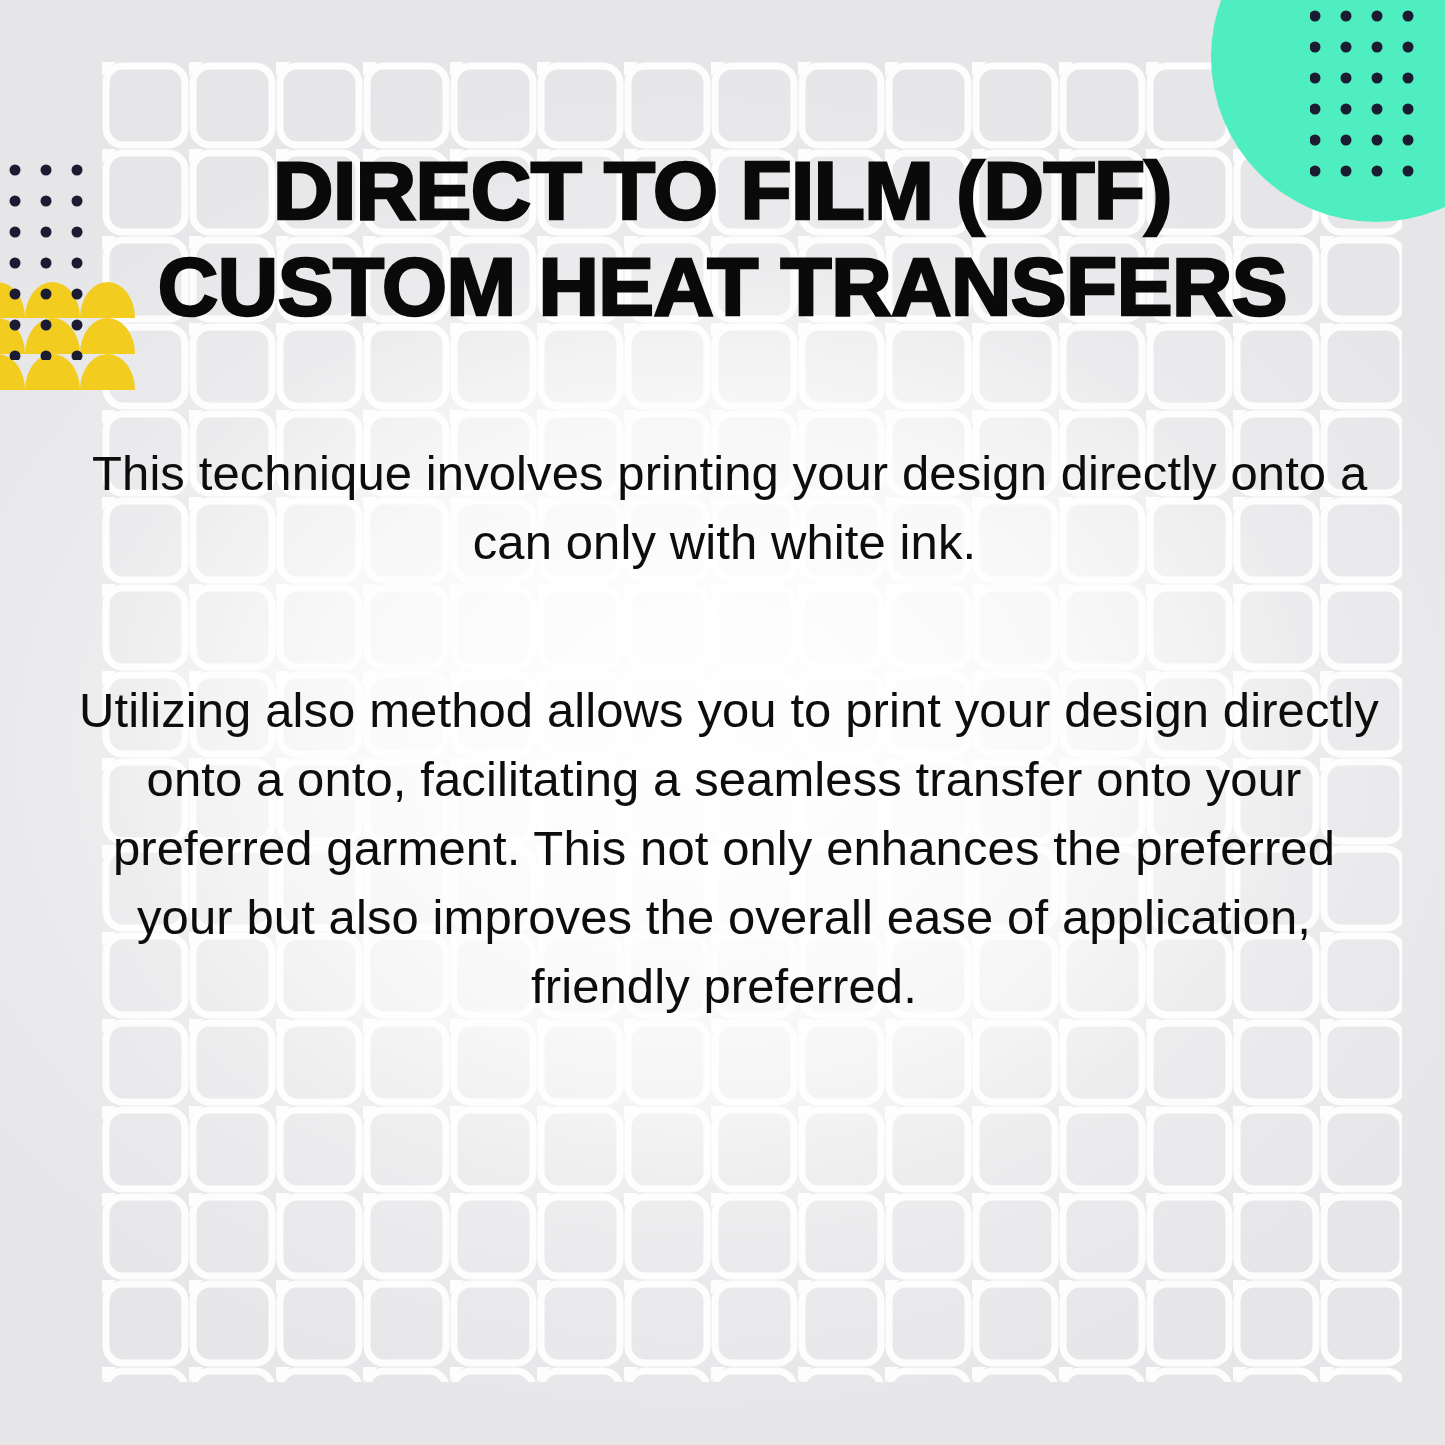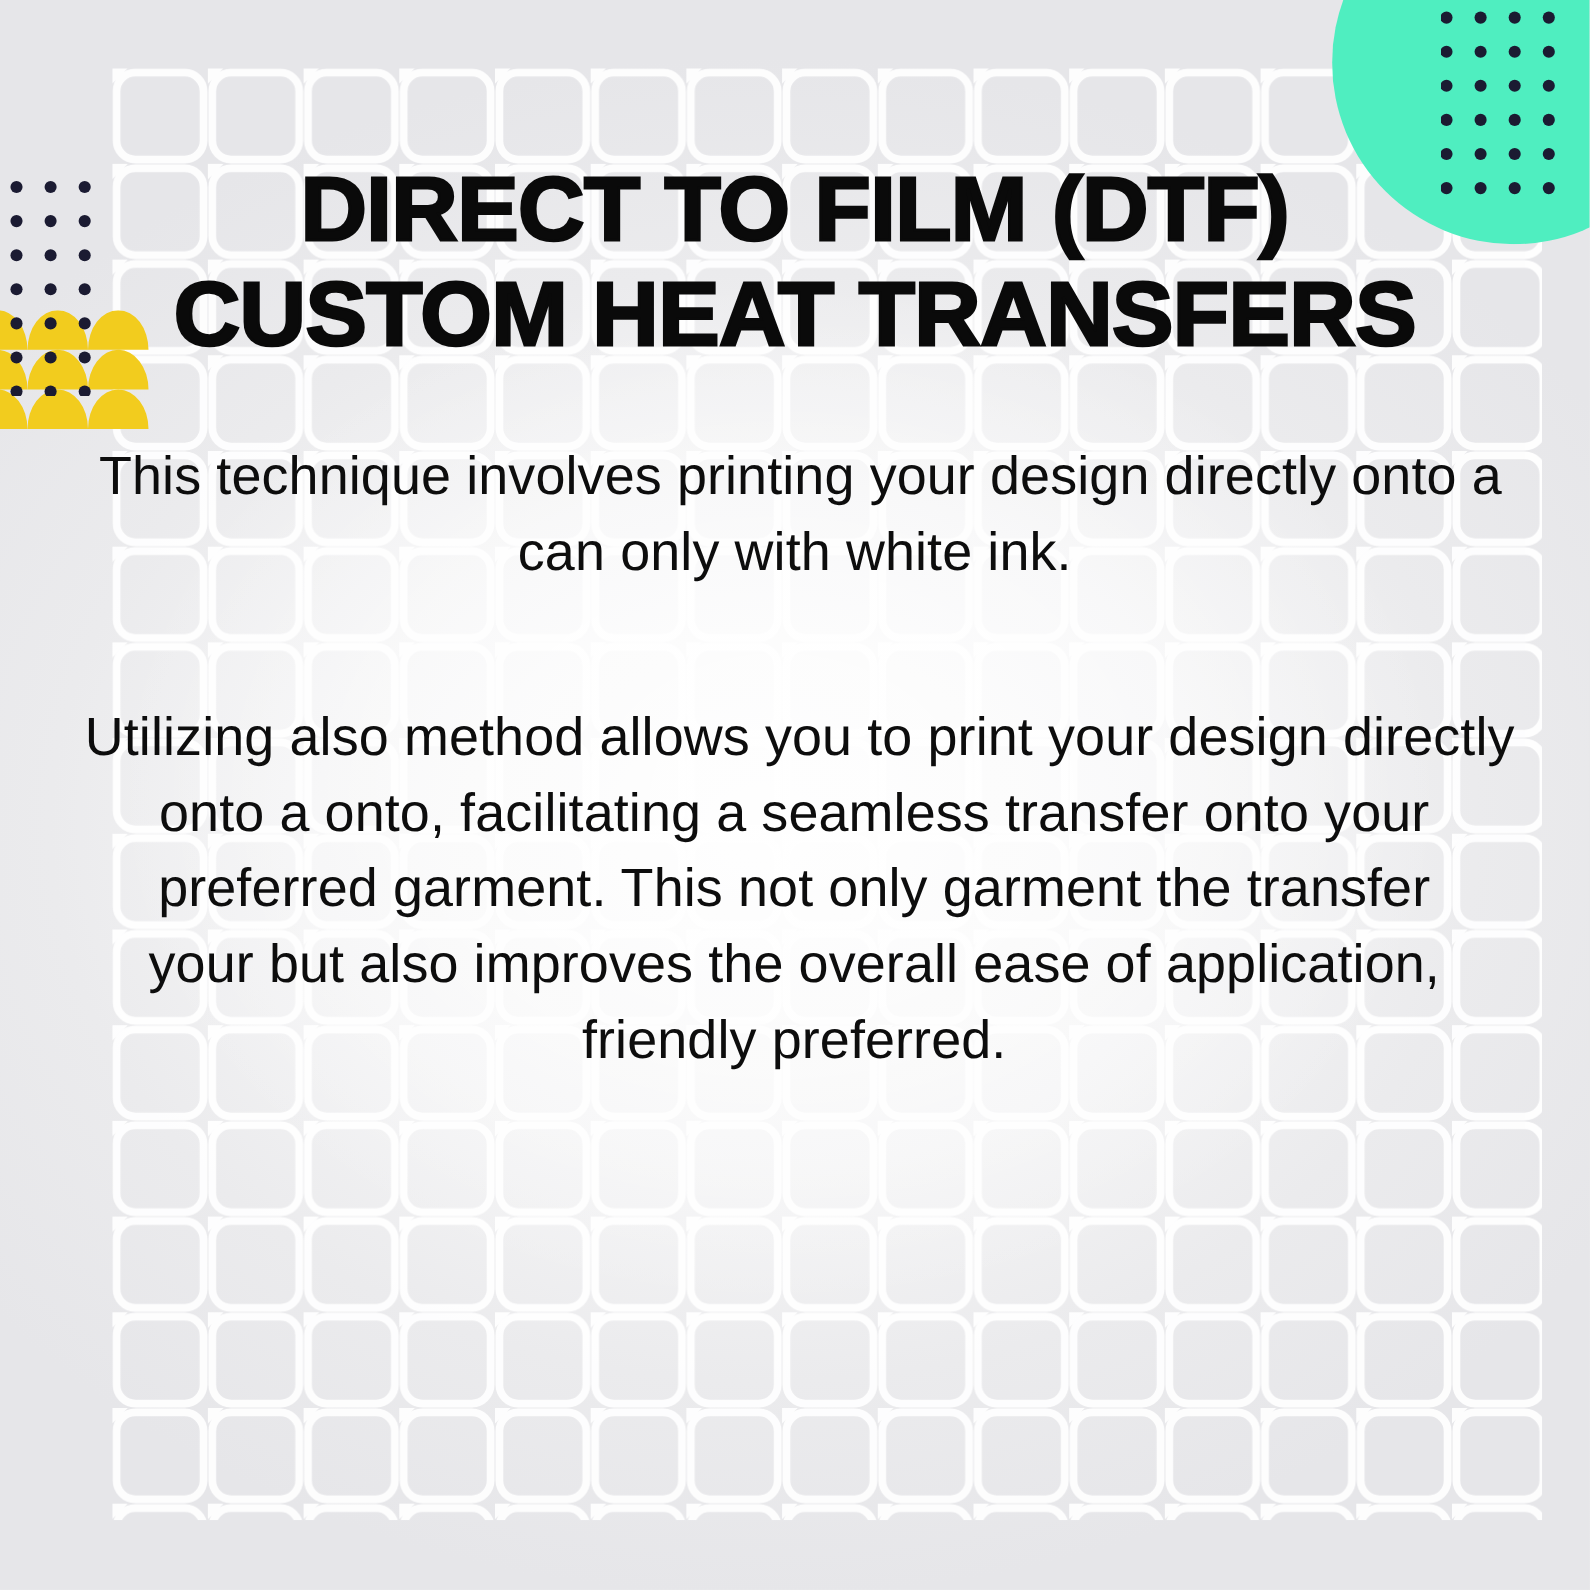--- a/index.html
+++ b/index.html
@@ -54,41 +54,40 @@
   #dots-left { top:160px; left:4px; width:100px; height:200px; }
   #yellow-arcs { top:282px; left:-30px; width:185px; height:108px; }
 
   
   .content {
     position:absolute;
     inset:0;
     z-index:5;
     display:flex;
     flex-direction:column;
-    align-items:center;
     padding:0 92px;
   }
 
   .title {
     margin-top:143px;
     text-align:center;
     color:#0a0a0a;
     font-family:"Liberation Sans Narrow","Liberation Sans", sans-serif;
     font-weight:700;
     font-size:82px;
     line-height:96px;
     letter-spacing:-0.5px;
     transform:scaleX(1.02);
     text-transform:uppercase;
     -webkit-text-stroke:2.6px #0a0a0a;
   }
   .title .tline { display:block; white-space:nowrap; }
 
   .body-wrap {
-    margin-top:64px;
+    margin-top:104px;
     width:1265px;
     text-align:center;
   }
 
   .para {
     color:#0d0d0d;
     font-family:"Liberation Sans Narrow","Liberation Sans", sans-serif;
     font-size:49px;
     line-height:69px;
     letter-spacing:.1px;
@@ -208,19 +207,19 @@
   <div class="body-wrap">
 
     <p class="para" id="para-1">
       <span class="ln">This technique involves printing your design directly onto a</span>
       <span class="ln">can only with white ink.</span>
     </p>
 
     <p class="para" id="para-2">
       <span class="ln">Utilizing also method allows you to print your design directly</span>
       <span class="ln">onto a onto, facilitating a seamless transfer onto your</span>
-      <span class="ln">preferred garment. This not only garment the transfer</span>
+      <span class="ln">preferred garment. This not only enhances the preferred</span>
       <span class="ln">your but also improves the overall ease of application,</span>
       <span class="ln">friendly preferred.</span>
     </p>
 
   </div>
 </div>
 
 </body></html>

